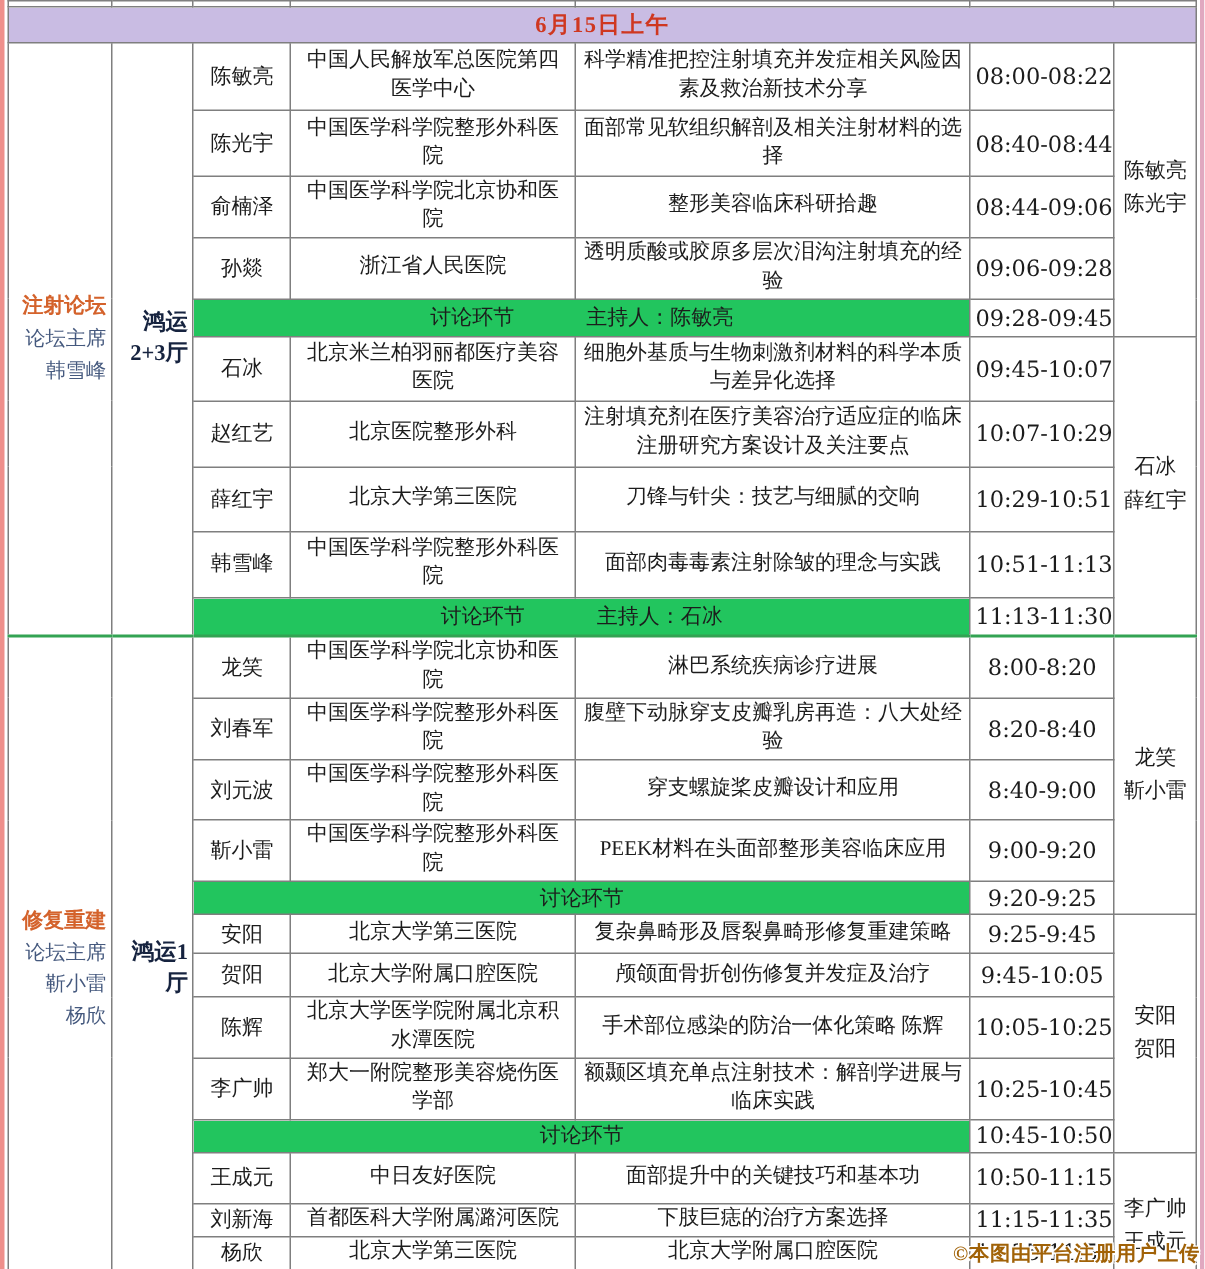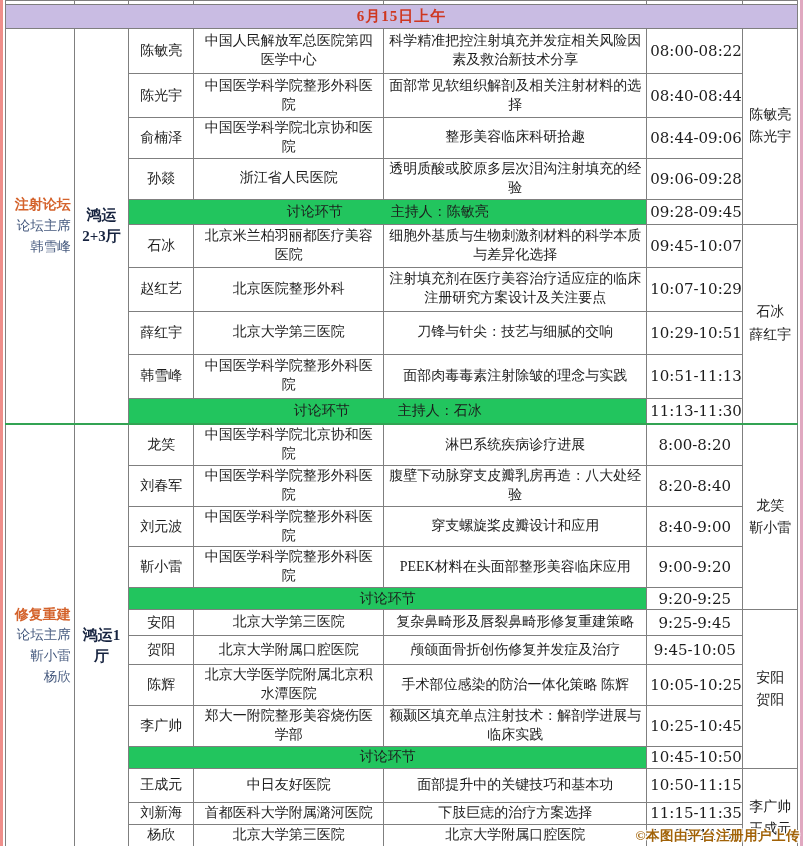--- a/index.html
+++ b/index.html
@@ -23,21 +23,21 @@
   }
   tr.tiny td{height:3px;padding:0;border-bottom:1px solid #7f7f7f;}
   td.datehdr{
     background:#c9bce3;color:#cf3720;font-weight:bold;font-size:15px;
     text-align:center;height:21px;letter-spacing:1px;
   }
   td.forum{ text-align:right;line-height:1.55;}
   .forum-name{color:#d4622b;font-weight:bold;font-size:14px;display:block;}
   .chair{color:#45597e;display:block;font-size:13.5px;}
   td.room{
-    text-align:center;font-weight:bold;color:#16233f;font-size:15px;line-height:1.4;
+    text-align:right;font-weight:bold;color:#16233f;font-size:15px;line-height:1.4;
   }
   td.speaker{text-align:center;}
   td.hospital,td.topic{text-align:center;padding:1px 4px;line-height:1.35;}
   td.time{
     text-align:center;font-size:15px;white-space:nowrap;
     font-family:"DejaVu Serif","Liberation Serif",serif;
   }
   td.mods{text-align:center;line-height:1.6;}
   td.disc{
     background:#22c55e;text-align:center;

